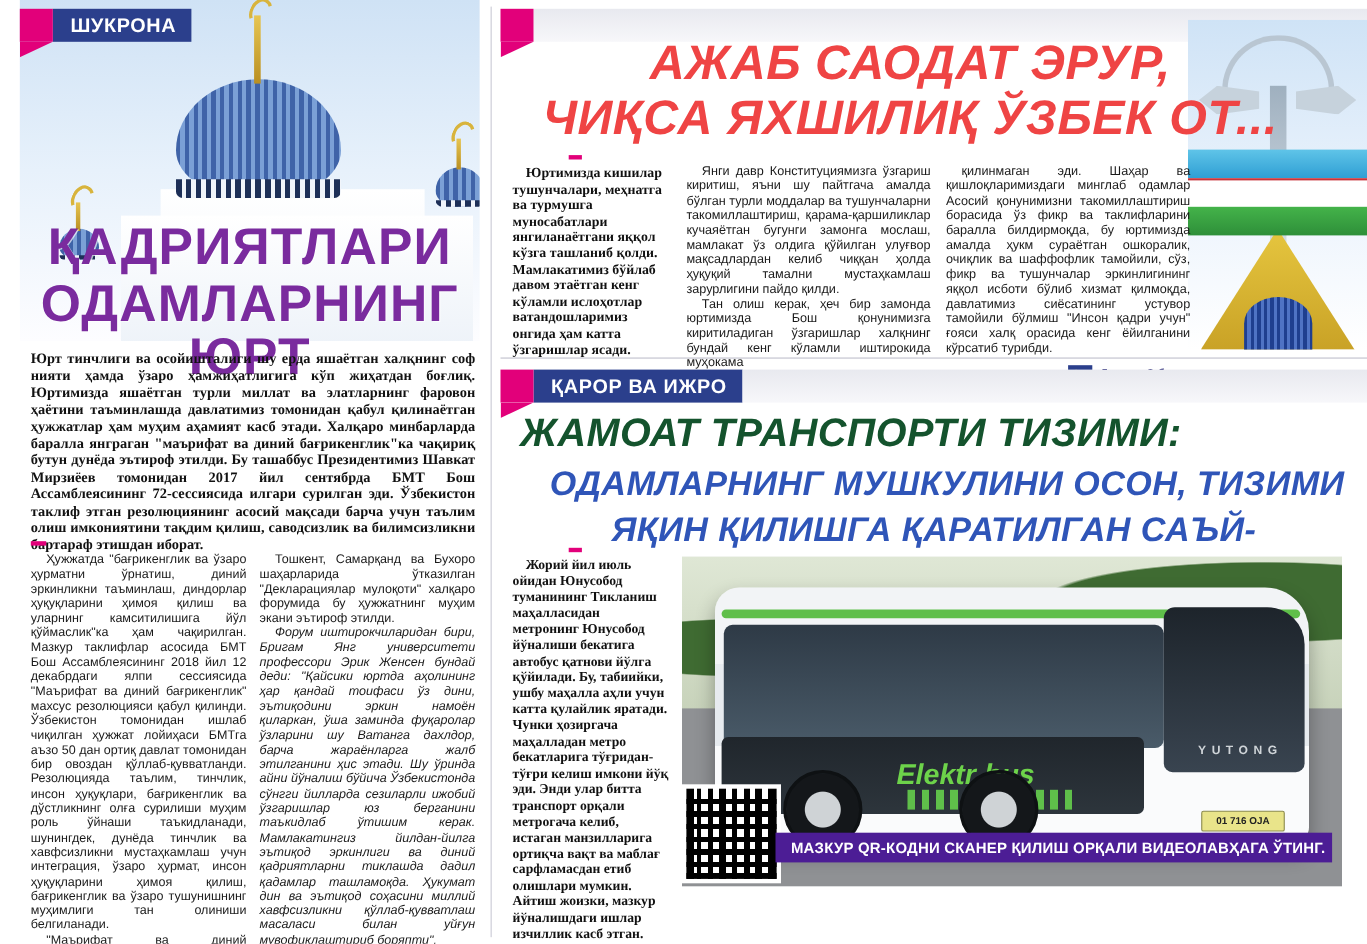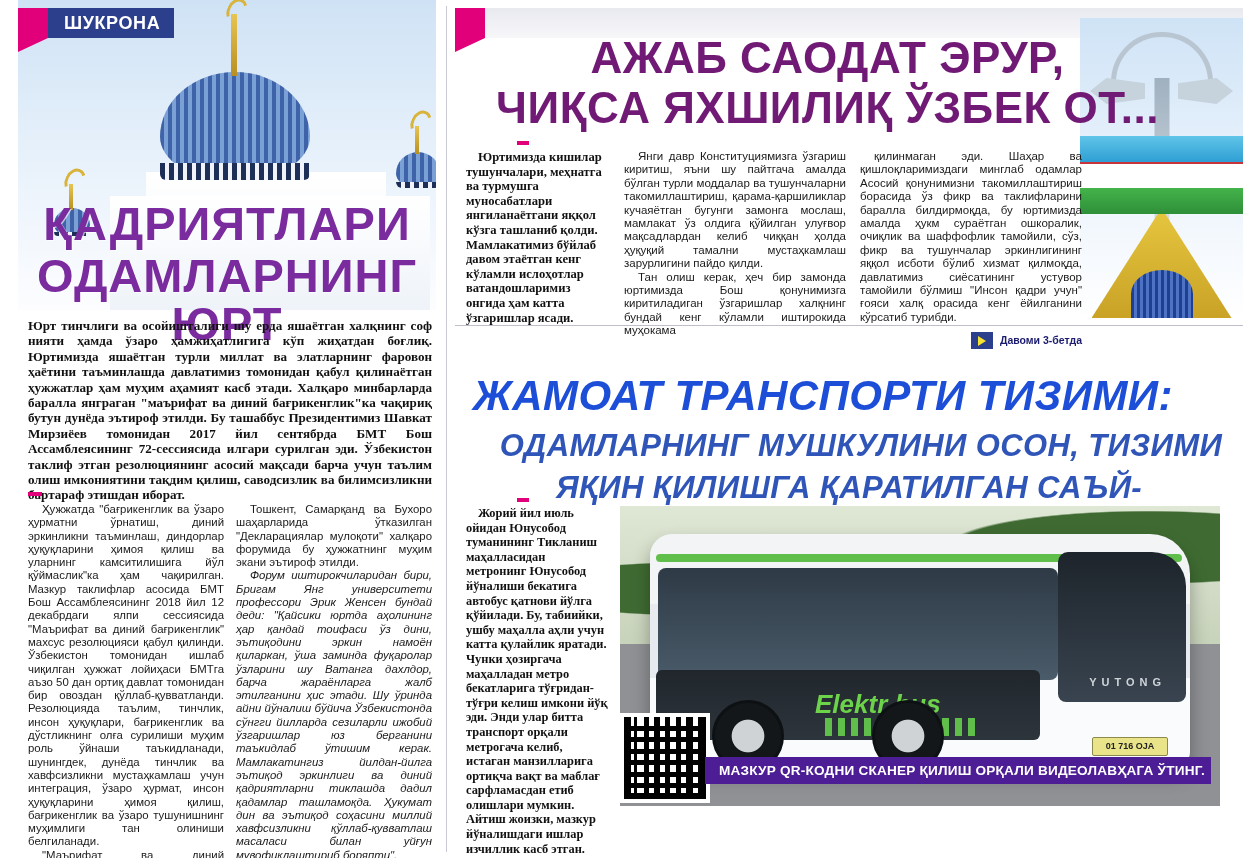--- a/index.html
+++ b/index.html
@@ -55,21 +55,21 @@
   .cont .tri{width:22px;height:17px;background:#2b3f8c;display:flex;align-items:center;justify-content:center;}
   .cont .tri i{width:0;height:0;border-left:8px solid #f5e231;border-top:5px solid transparent;border-bottom:5px solid transparent;display:block;}
   .cont span{font-size:10.5px;font-weight:bold;color:#1a1a6e;}
 
   .vrule{position:absolute;background:#c9c9d4;width:1px;}
   .vrule-pink{position:absolute;background:#e2007a;width:2px;}
 
   
   #art2{position:absolute;left:455px;top:0;width:788px;height:322px;}
   #art2-title{position:absolute;left:0;top:36px;width:745px;text-align:center;
-     color:#701a75;font-weight:bold;line-height:1.0;}
+     color:#ef4444;font-weight:bold;font-style:italic;line-height:1.0;}
   #art2-title .t1{display:block;font-size:44px;letter-spacing:.5px;}
   #art2-title .t2{display:block;font-size:44px;letter-spacing:.5px;margin-top:6px;}
   #art2-cols{position:absolute;left:11px;top:150px;width:630px;display:flex;gap:14px;}
   .serifcol{font-family:"Liberation Serif", serif;font-size:12.6px;line-height:14.6px;
      color:#111;font-weight:bold;text-align:left;}
   #art2-img{position:absolute;right:0;top:18px;width:163px;height:300px;overflow:hidden;}
 
   .monu-sky{position:absolute;inset:0;background:linear-gradient(#cfe3f6,#eef5fd 60%,#ffffff);}
   .monu-arch{position:absolute;left:50%;transform:translateX(-50%);width:92px;height:62px;
      border:5px solid #b9c6d2;border-bottom:none;border-radius:50px 50px 0 0;top:14px;}
@@ -82,21 +82,21 @@
   .fb2{top:144px;background:#ffffff;border-top:2px solid #c9343a;border-bottom:2px solid #c9343a;}
   .fb3{top:170px;background:linear-gradient(#44b34a,#2e8f39);}
   .goldroof{position:absolute;left:50%;transform:translateX(-50%);bottom:0;width:140px;height:110px;
      background:linear-gradient(#e6c63f,#c9a226);clip-path:polygon(50% 0,100% 100%,0 100%);}
   .bluedome{position:absolute;left:50%;transform:translateX(-50%);bottom:0;width:62px;height:48px;
      background:repeating-linear-gradient(90deg,#1f3f8f 0 3px,#4f73c4 3px 6px);border-radius:50% 50% 0 0;}
 
   
   #art3{position:absolute;left:455px;top:330px;width:788px;height:528px;}
   #art3-title{position:absolute;left:0;top:42px;width:788px;}
-  #art3-title .g1{display:block;color:#1d4ed8;font-weight:bold;font-style:italic;font-size:42px;
+  #art3-title .g1{display:block;color:#14532d;font-weight:bold;font-style:italic;font-size:36px;
      letter-spacing:.4px;padding-left:18px;}
   #art3-title .b2{display:block;color:#2f55b8;font-weight:bold;font-style:italic;font-size:31px;
      letter-spacing:.4px;text-align:center;margin-top:8px;padding-left:24px;}
   #art3-title .b3{display:block;color:#2f55b8;font-weight:bold;font-style:italic;font-size:31px;
      letter-spacing:.4px;text-align:center;margin-top:6px;}
   #art3-col{position:absolute;left:11px;top:176px;width:142px;
      font-family:"Liberation Serif", serif;font-size:12.4px;line-height:14.6px;color:#111;font-weight:bold;}
   #bus-wrap{position:absolute;left:165px;top:176px;width:600px;height:300px;overflow:hidden;}
   .road{position:absolute;inset:0;background:linear-gradient(#cfd9c6 0 42%,#8f9194 42% 100%);}
   .trees{position:absolute;left:0;top:0;width:100%;height:46%;
@@ -229,20 +229,27 @@
           <span>Давоми 3-бетда</span>
         </div>
       </div>
     </div>
   </div>
 
   <div class="midline" style="left:455px;top:325px;width:788px;"></div>
 
   <div id="art3">
 
+    <div class="tagbar" style="left:0px;top:6px;width:788px;">
+      <div class="tag-pink"></div>
+      <div class="tag-blue">
+        <span>ҚАРОР ВА ИЖРО</span>
+      </div>
+      <div class="tag-rest"></div>
+    </div>
 
     <div id="art3-title">
       <span class="g1">ЖАМОАТ ТРАНСПОРТИ ТИЗИМИ:</span>
       <span class="b2">ОДАМЛАРНИНГ МУШКУЛИНИ ОСОН, ТИЗИМИ</span>
       <span class="b3">ЯҚИН ҚИЛИШГА ҚАРАТИЛГАН САЪЙ-ҲАРАКАТЛАР</span>
     </div>
 
     <div class="vrule-pink" style="left:62px;top:168px;width:12px;height:4px;"></div>
 
     <div id="art3-col">

